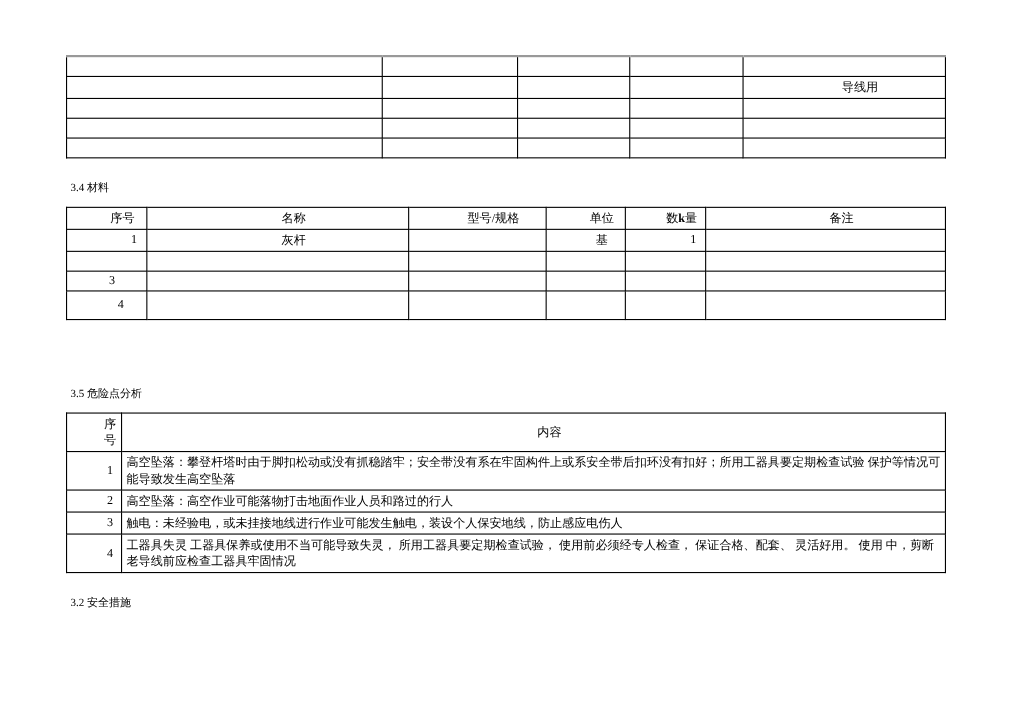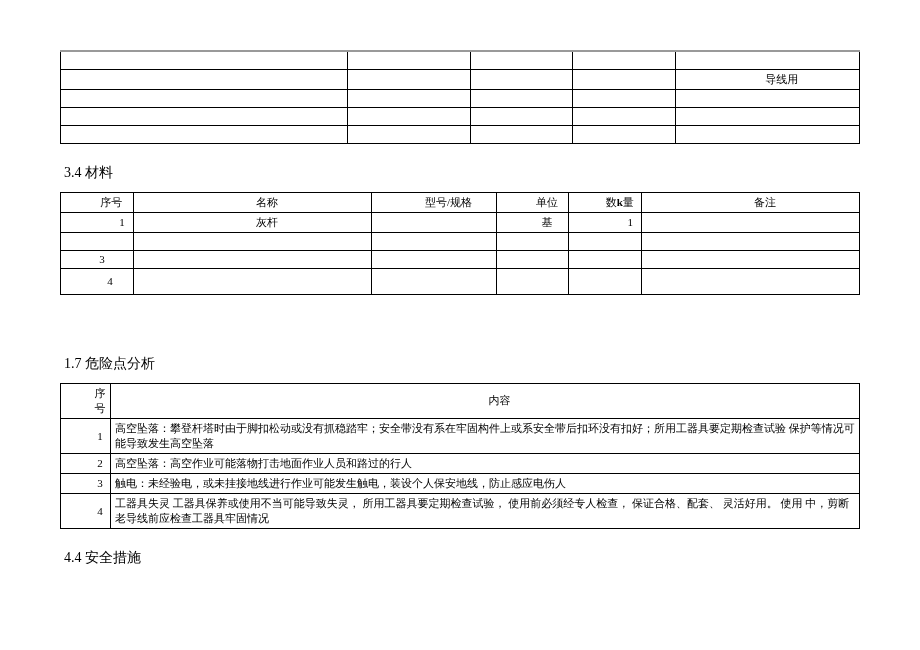--- a/index.html
+++ b/index.html
@@ -8,21 +8,21 @@
       padding: 0;
     }
     body {
       font-family: "SimSun", "宋体", serif;
       font-size: 12px;
       background: #fff;
       padding: 20px 60px;
       width: 920px;
     }
     .section-heading {
-      font-size: 14px;
+      font-size: 10px;
       margin: 20px 0 10px 4px;
       font-weight: normal;
     }
     table {
       border-collapse: collapse;
       width: 100%;
       table-layout: fixed;
     }
     td, th {
       border: 1px solid #000;
@@ -166,21 +166,21 @@
     <td></td>
     <td></td>
     <td></td>
     <td></td>
   </tr>
 </tbody>
   </table>
 
 <div class="spacer"></div>
 
-<div class="section-heading">1.7 危险点分析</div>
+<div class="section-heading">3.5 危险点分析</div>
 <table>
   <colgroup>
     <col class="risk-c1">
       <col class="risk-c2">
   </colgroup>
   <tbody>
       <tr>
     <th class="center">序号</th>
     <th class="center">内容</th>
   </tr>
@@ -196,13 +196,13 @@
     <td class="center">3</td>
     <td>触电：未经验电，或未挂接地线进行作业可能发生触电，装设个人保安地线，防止感应电伤人</td>
   </tr>
   <tr>
     <td class="center">4</td>
     <td>工器具失灵 工器具保养或使用不当可能导致失灵， 所用工器具要定期检查试验， 使用前必须经专人检查， 保证合格、配套、 灵活好用。 使用 中，剪断老导线前应检查工器具牢固情况</td>
   </tr>
 </tbody>
   </table>
 
-<div class="section-heading">4.4 安全措施</div>
+<div class="section-heading">3.2 安全措施</div>
 
 </body></html>

